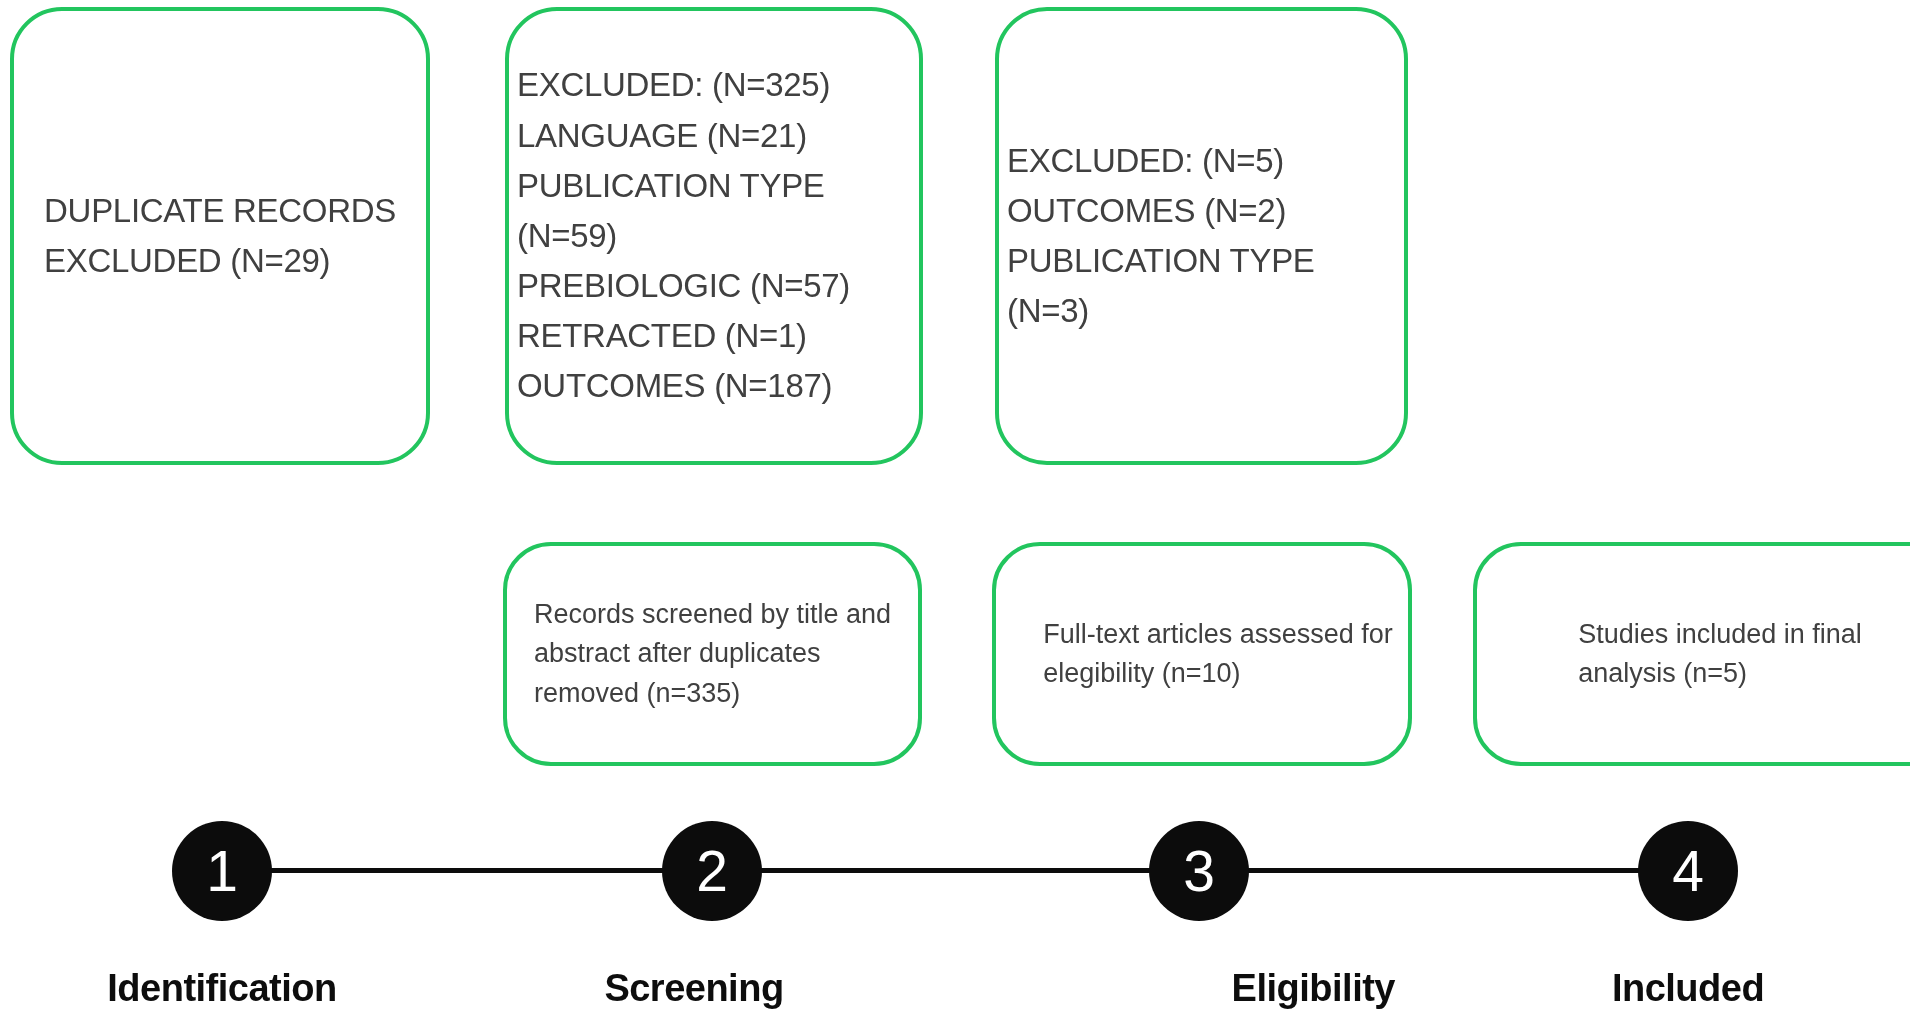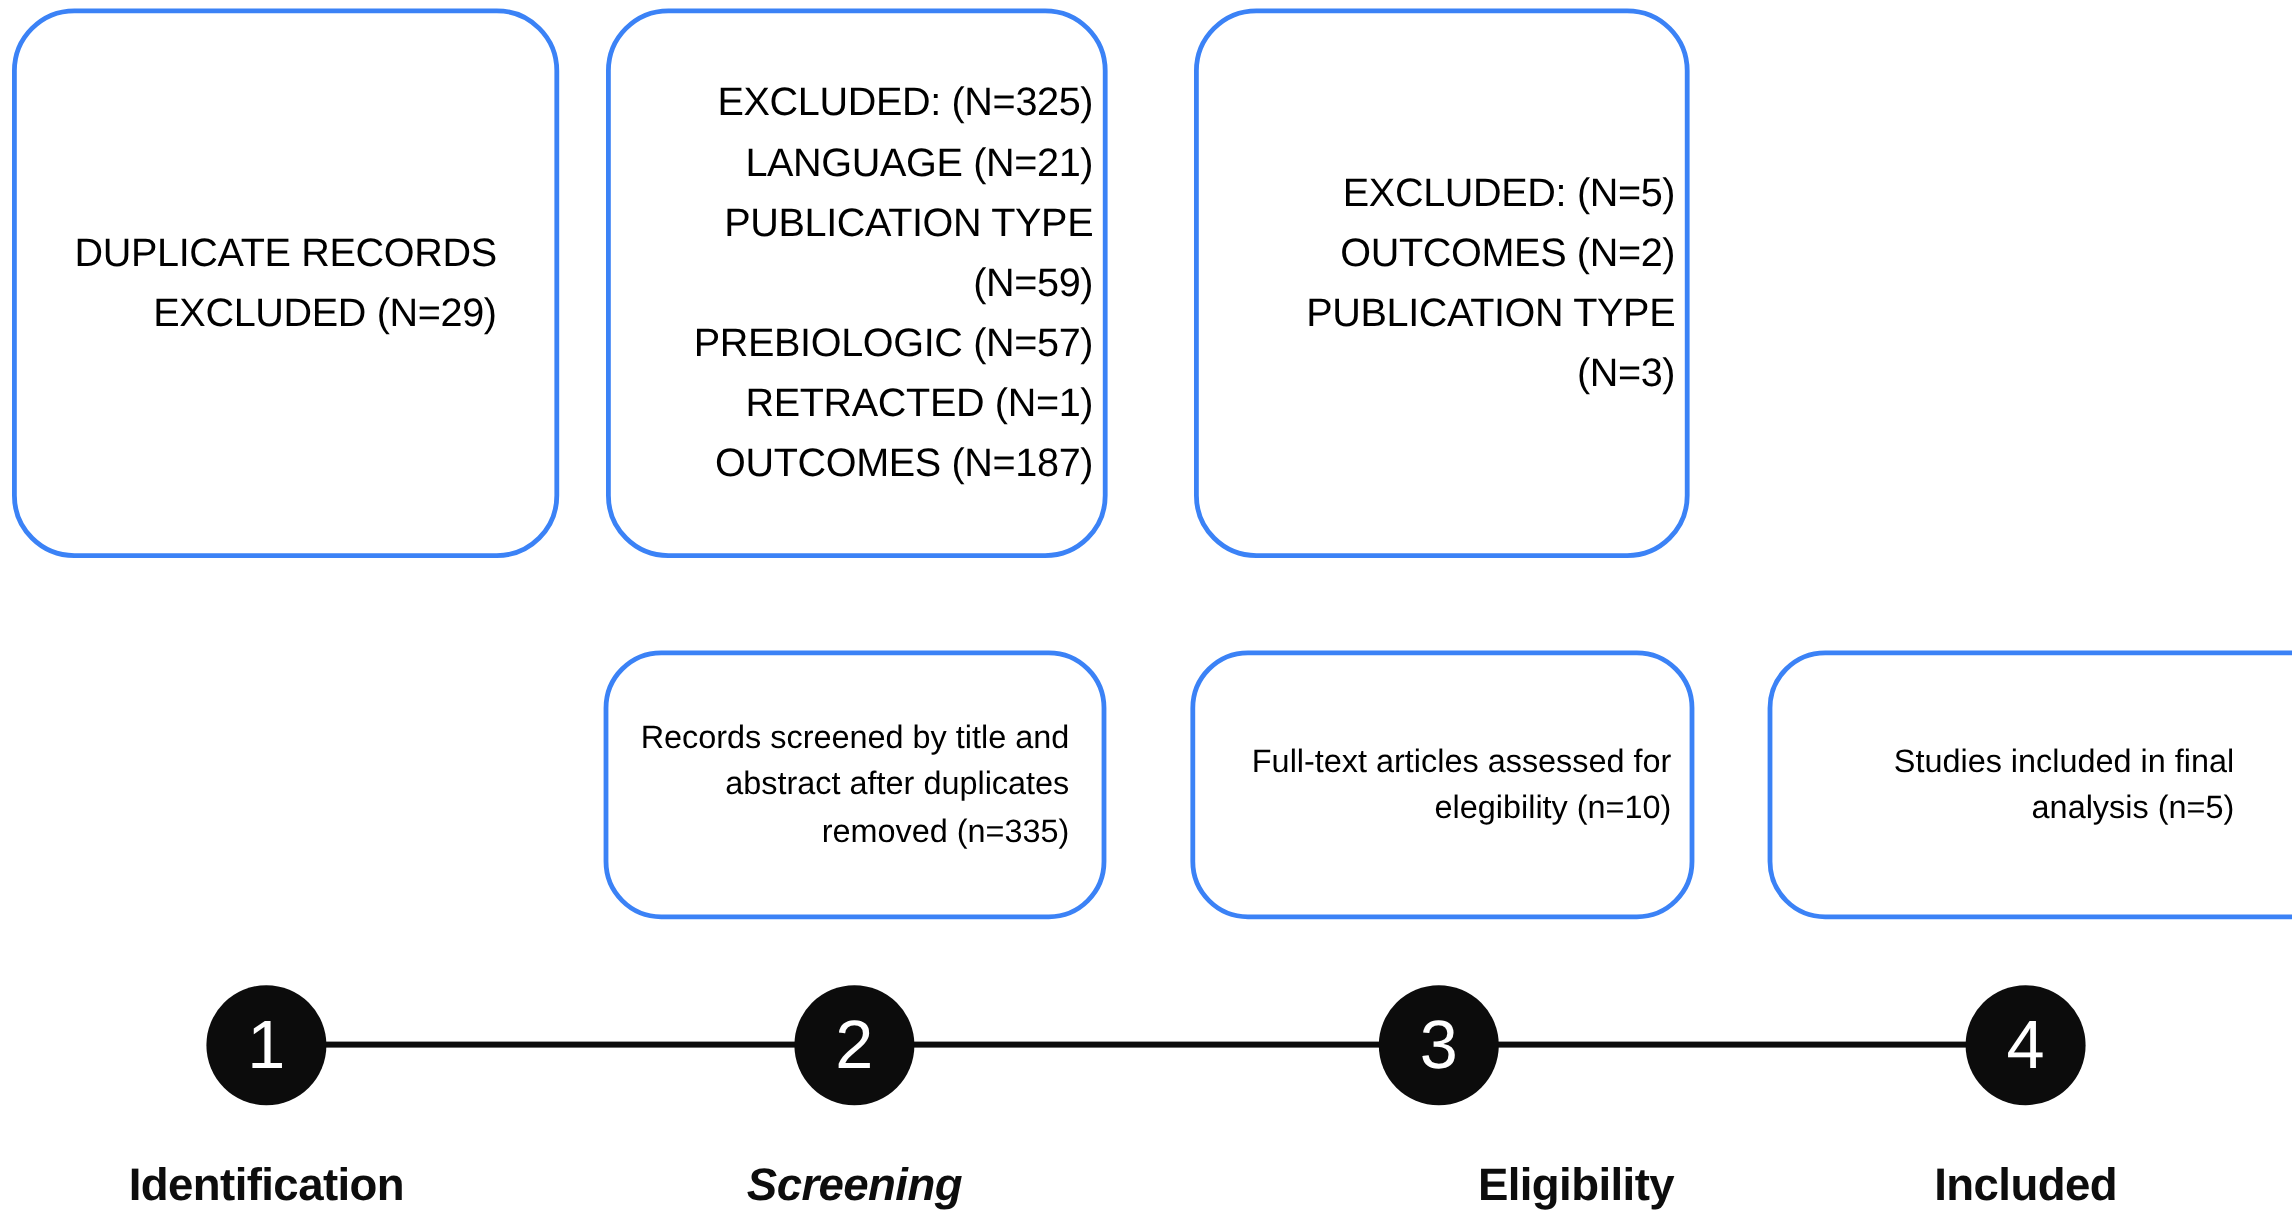--- a/index.html
+++ b/index.html
@@ -12,46 +12,46 @@
     width: 1910px;
     height: 1023px;
     background: #ffffff;
     font-family: "Liberation Sans", sans-serif;
     overflow: hidden;
   }
   .box {
     position: absolute;
     box-sizing: border-box;
     background: #ffffff;
-    border: 4px solid #3b82f6;
+    border: 4px solid #22c55e;
     display: flex;
     align-items: center;
     justify-content: center;
-    text-align: right;
-    color: #000000;
+    text-align: left;
+    color: #404040;
     white-space: pre-line;
   }
   .box-top {
     top: 7px;
     height: 458px;
     border-radius: 52px;
     font-size: 33px;
     line-height: 1.52;
     letter-spacing: -0.3px;
     padding: 0 8px;
   }
   .box-bottom {
     top: 542px;
     height: 224px;
     border-radius: 48px;
     font-size: 27px;
     line-height: 1.45;
     padding: 0 10px;
   }
-  .tb1 { left: 10px;   width: 456px; }
+  .tb1 { left: 10px;   width: 420px; }
   .tb2 { left: 505px;  width: 418px; }
   .tb3 { left: 995px;  width: 413px; }
   .bb1 { left: 12px;   width: 420px; }
   .bb2 { left: 503px;  width: 419px; }
   .bb3 { left: 992px;  width: 420px; padding-left: 42px; }
   .bb4 { left: 1473px; width: 494px; }
 
   .timeline-connector {
     position: absolute;
     left: 222px;
@@ -86,21 +86,21 @@
     width: 460px;
     height: 50px;
     line-height: 50px;
     text-align: center;
     font-size: 38px;
     font-weight: 700;
     letter-spacing: -0.5px;
     color: #0d0d0d;
   }
   .sl1 { left: -8px; }
-  .sl2 { left: 482px; font-style: italic; }
+  .sl2 { left: 464px; }
   .sl3 { left: 935px; text-align: right; }
   .sl4 { left: 1458px; }
 </style>
 </head>
 <body>
 
 <div class="canvas">
 
   <div class="box box-top tb1">DUPLICATE RECORDS
 EXCLUDED (N=29)</div>

